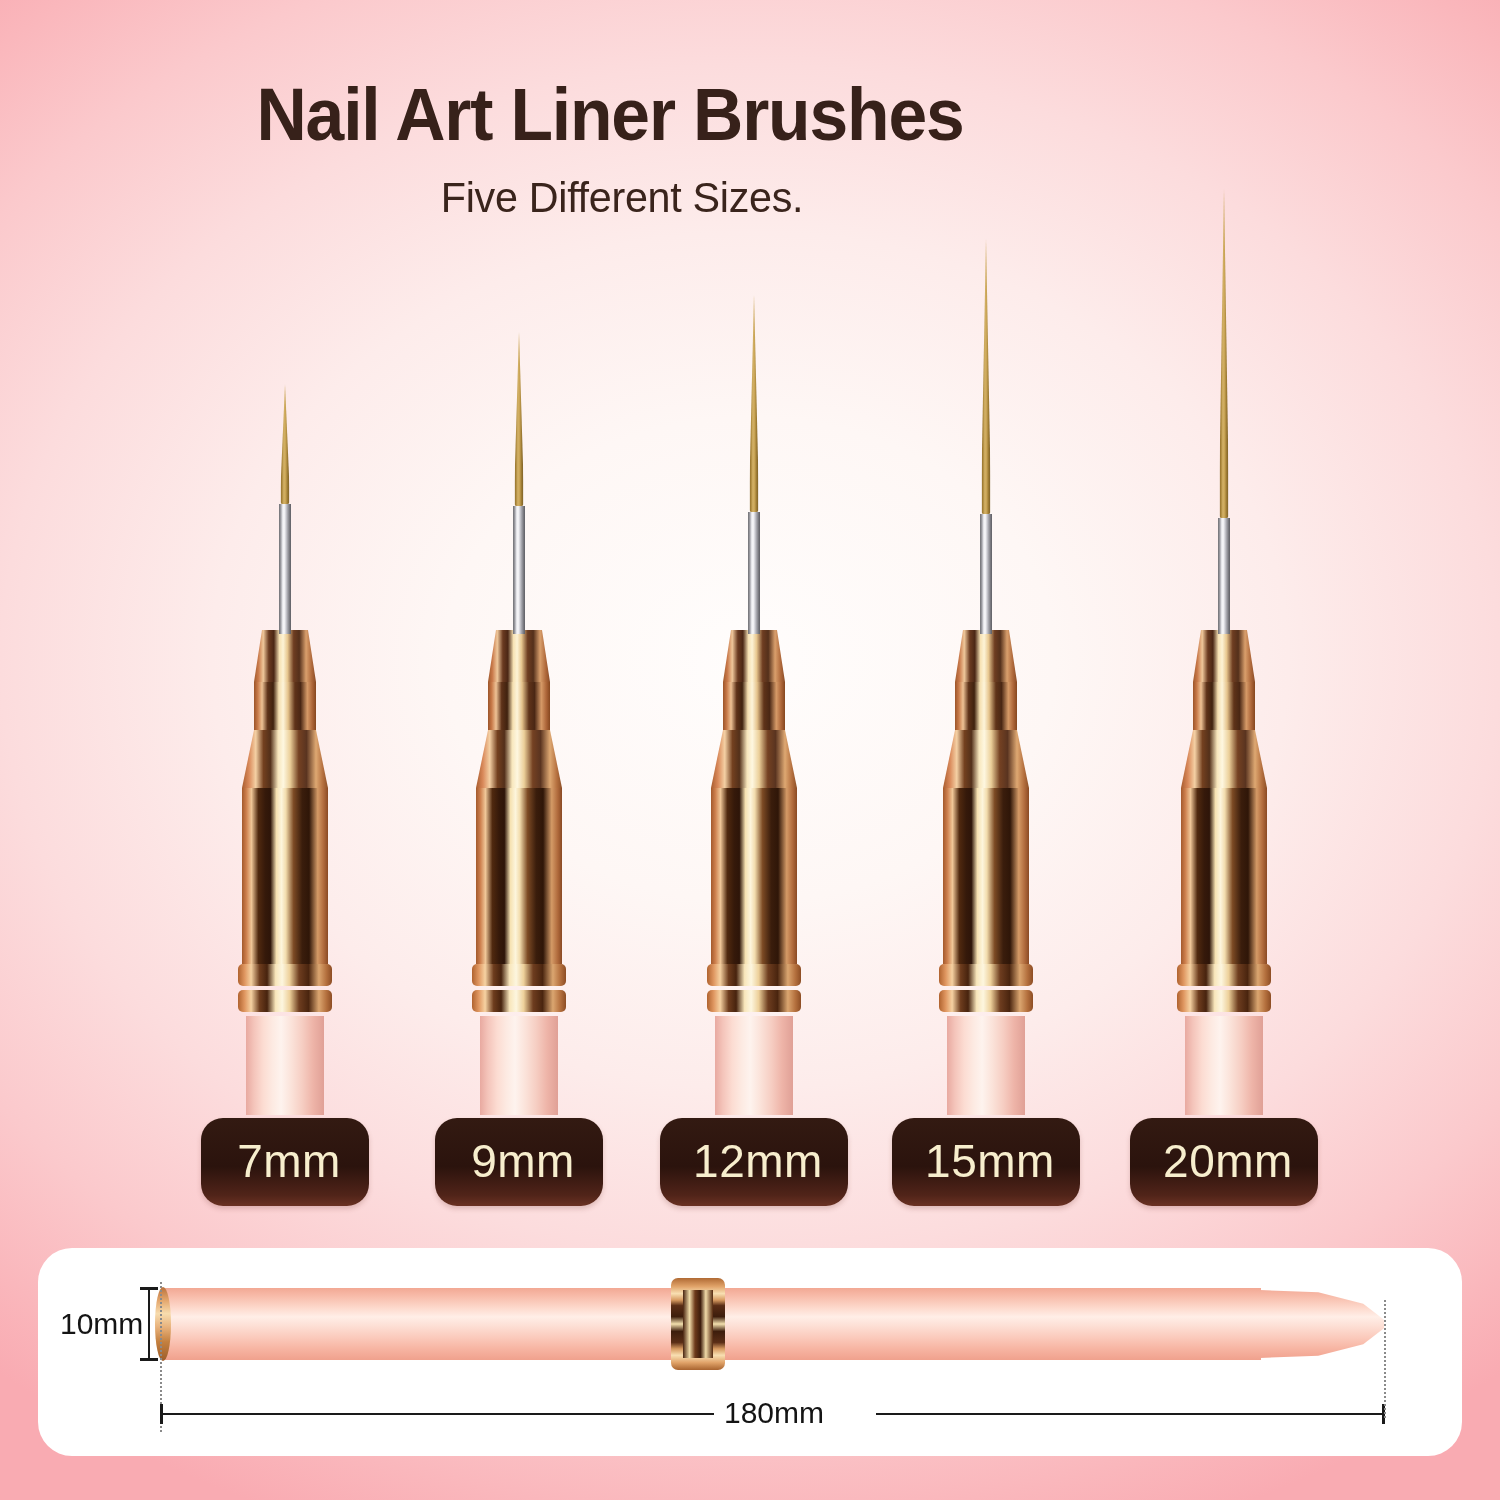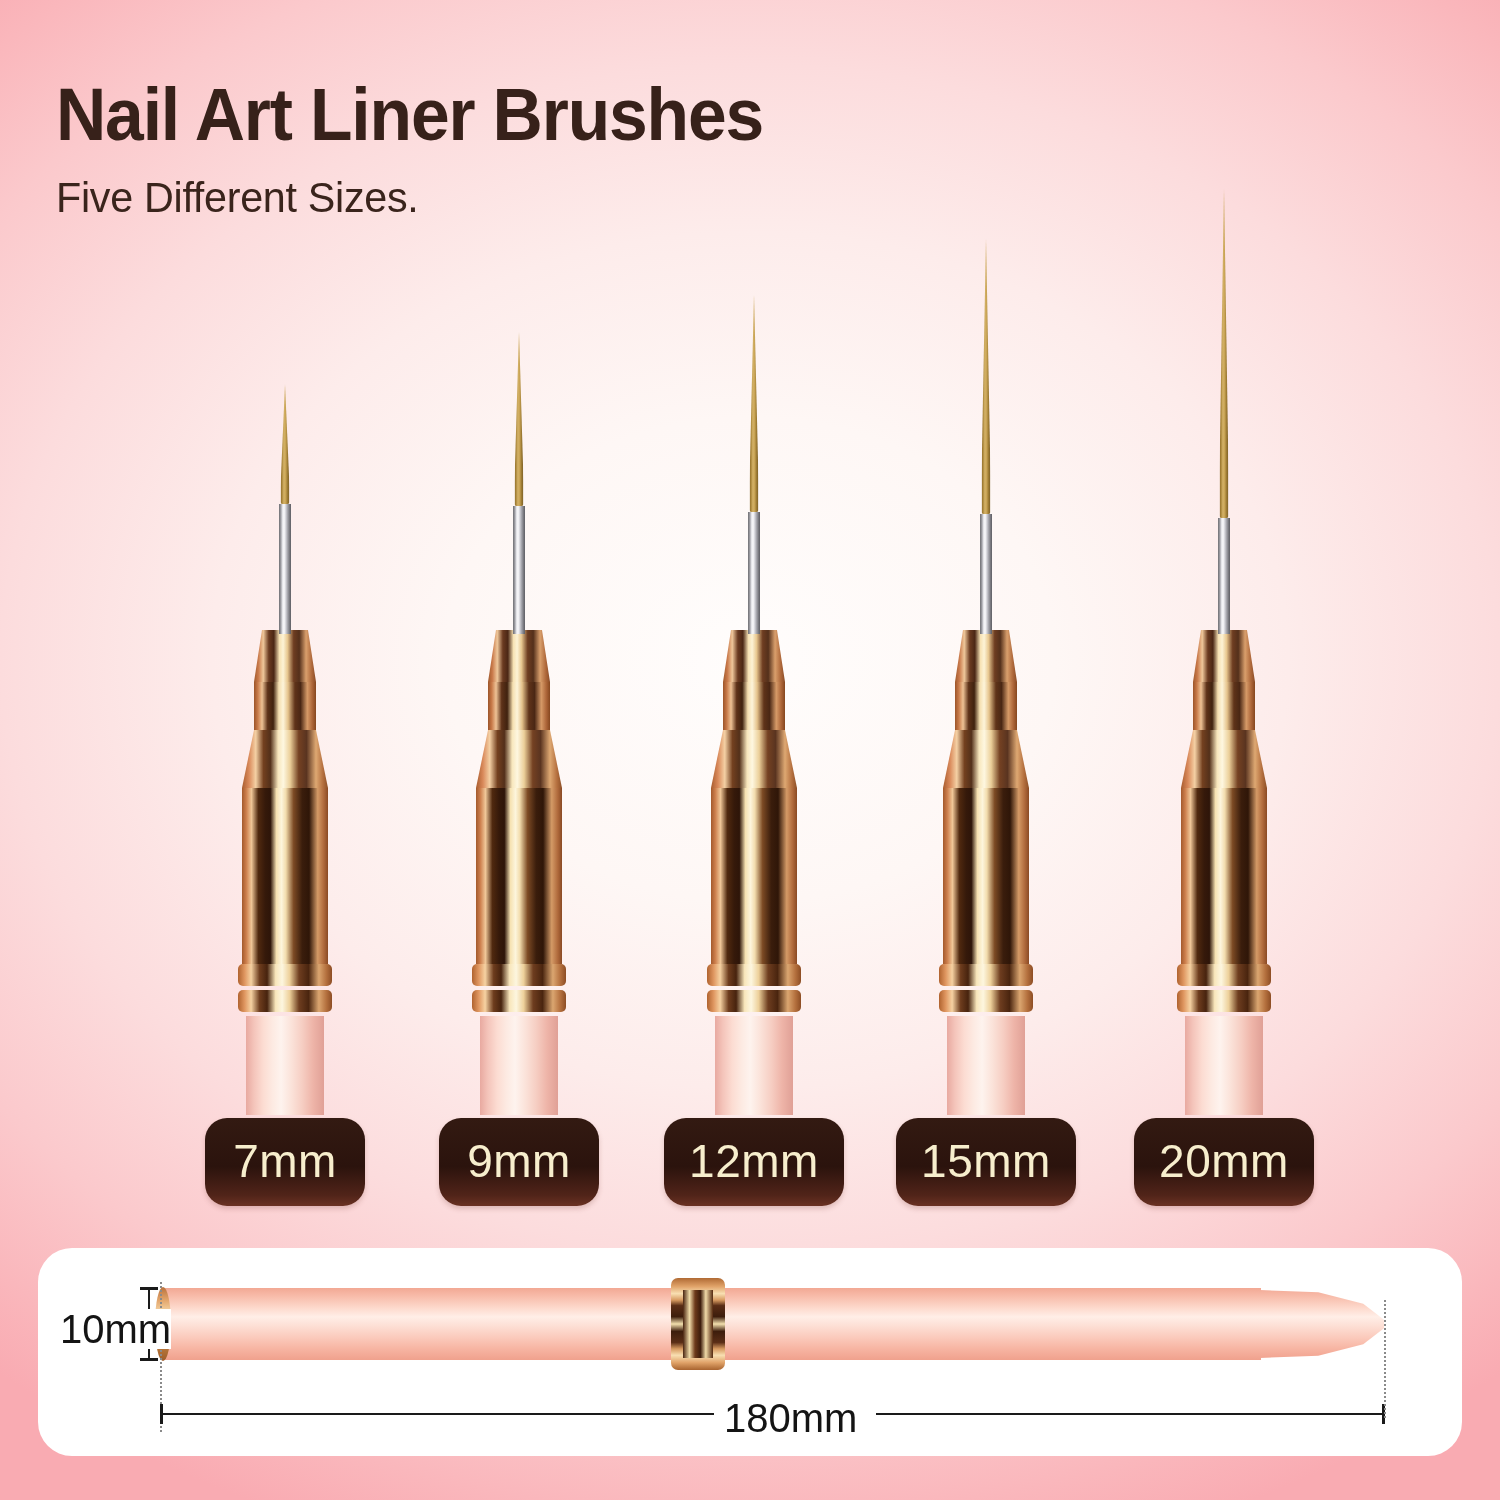--- a/index.html
+++ b/index.html
@@ -20,23 +20,24 @@
         #fdeceb 46%,
         #fcdcdd 64%,
         #fbc9cc 80%,
         #fab7bc 92%,
         #f9abb2 100%);
   }
 
   
   #header {
     position: absolute;
-    left: 56px;
+    left: 46px;
     top: 78px;
     width: 1200px;
+    text-align: center;
   }
   #title {
     font-size: 74px;
     font-weight: bold;
     color: #37211a;
     letter-spacing: -1.2px;
     line-height: 1.0;
     white-space: nowrap;
     transform: scaleX(0.94);
     transform-origin: left center;
@@ -230,21 +231,21 @@
   .pill {
     position: absolute;
     transform: translateX(-50%);
     background: linear-gradient(180deg, #331a12 0%, #2b130d 55%, #512419 88%, #6a3223 100%);
     border-radius: 22px;
     color: #f7eecd;
     font-size: 46px;
     letter-spacing: 0.5px;
     text-align: center;
     line-height: 1;
-    padding: 20px 0 22px 0;
+    padding: 20px 0 22px 8px;
     box-shadow: 0 3px 5px rgba(120, 60, 50, 0.22);
   }
 
   
   #dim-card {
     position: absolute;
     left: 38px;
     top: 1248px;
     width: 1424px;
     height: 208px;
@@ -365,21 +366,21 @@
     background: #1a1a1a;
   }
   .dim-ext {
     position: absolute;
     border-left: 2px dotted #8a8a8a;
     width: 0;
   }
   .dim-text {
     position: absolute;
     color: #141414;
-    font-size: 40px;
+    font-size: 30px;
     line-height: 1;
     white-space: nowrap;
     background: #ffffff;
   }
 </style>
 </head>
 <body>
 
 <div id="poster">
 

